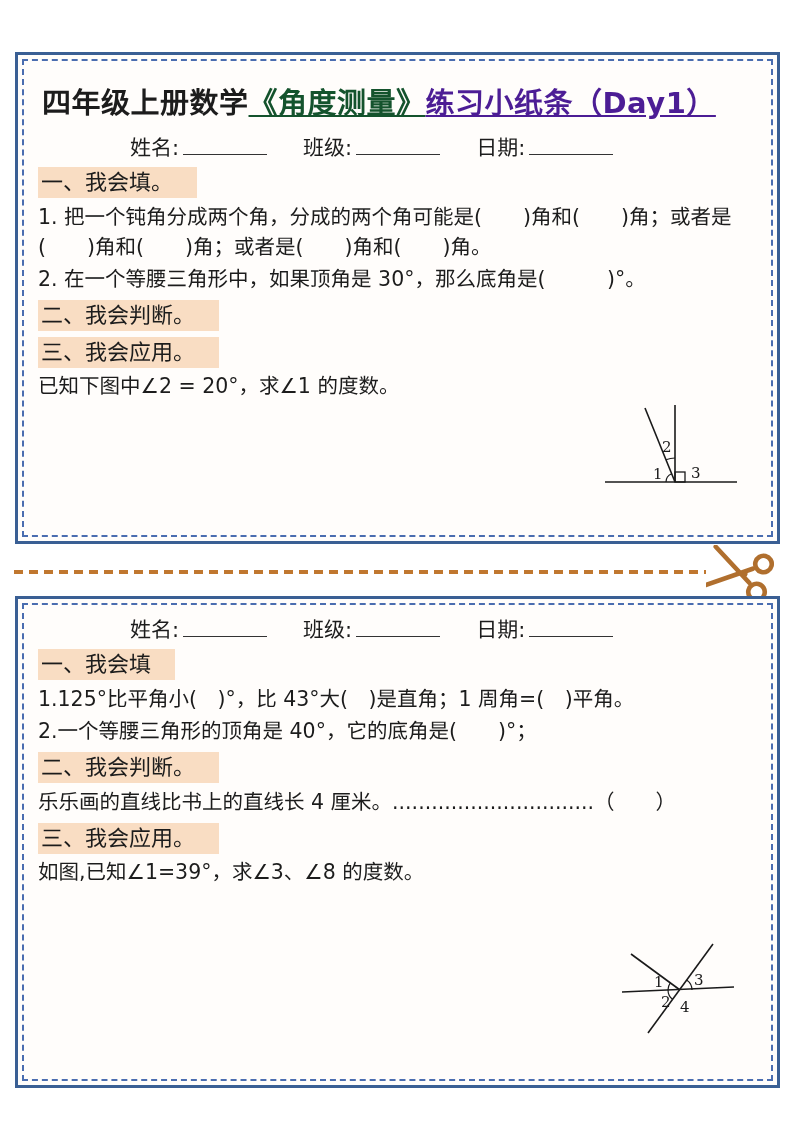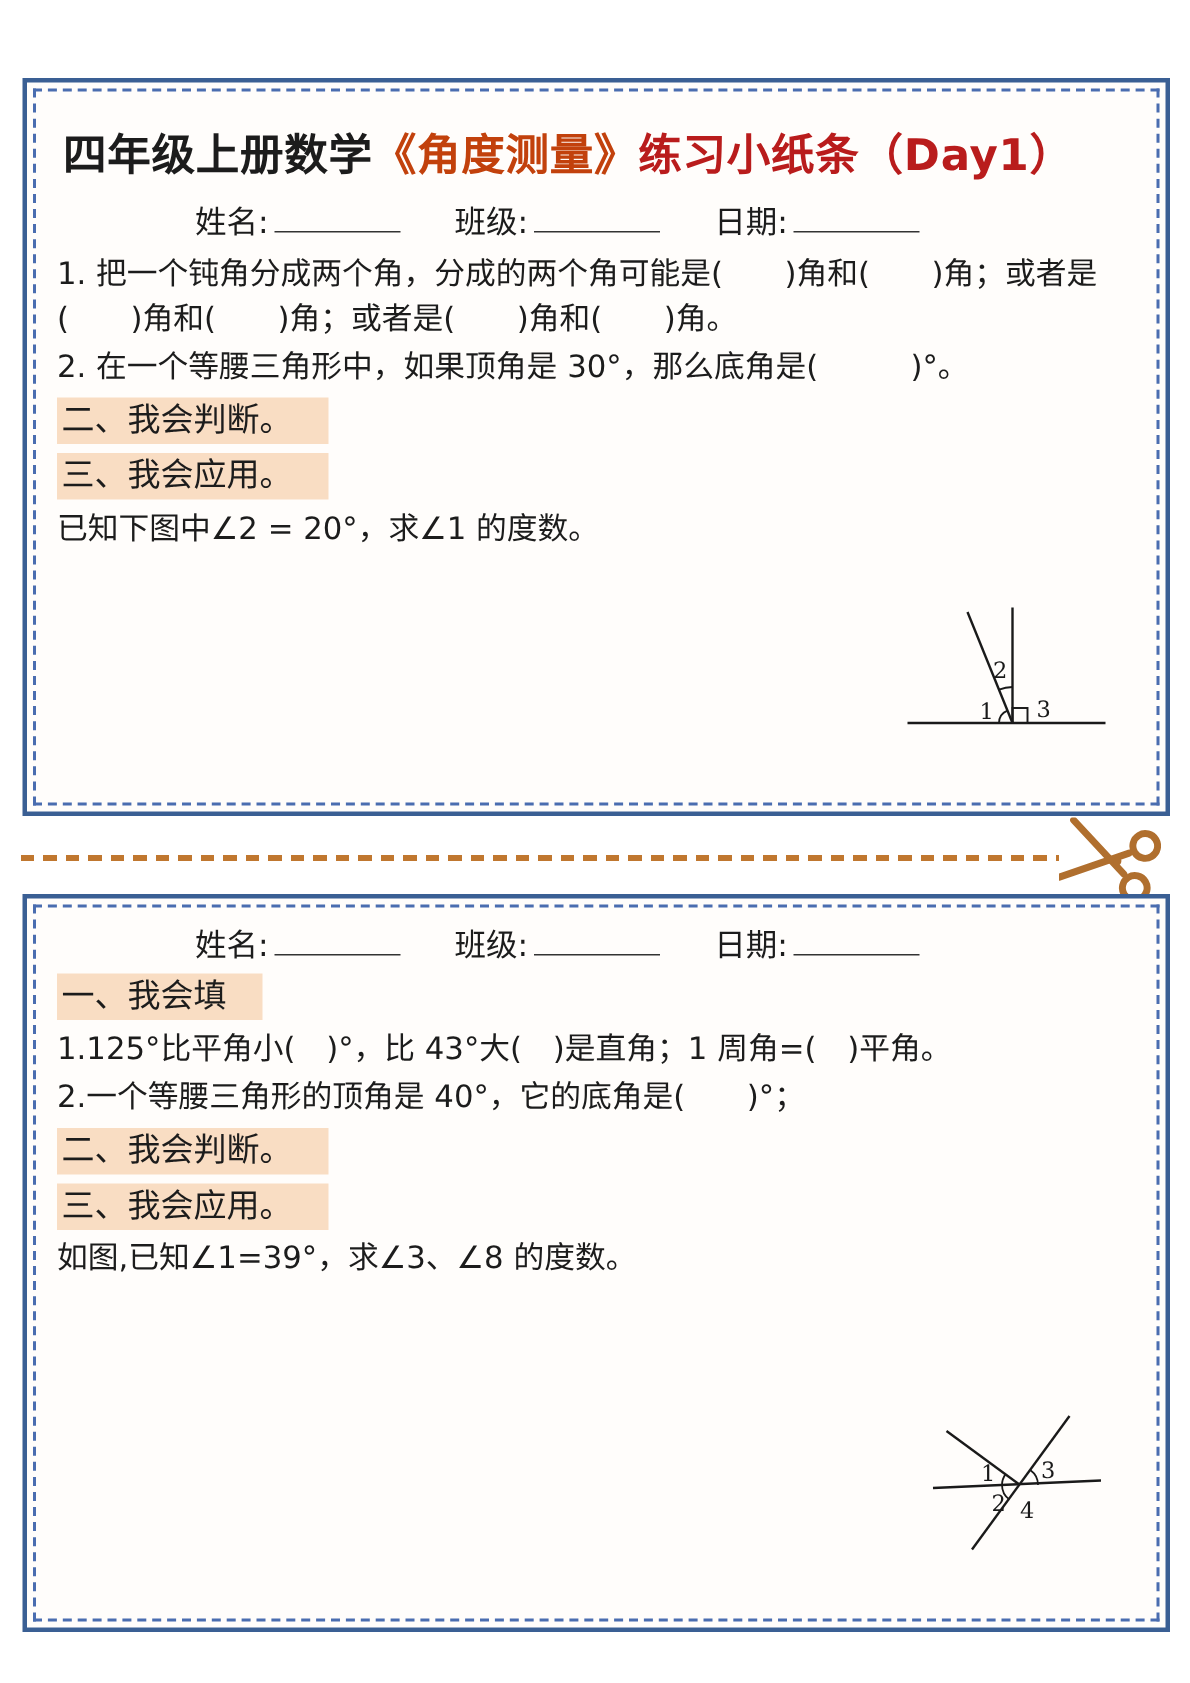--- a/index.html
+++ b/index.html
@@ -15,22 +15,22 @@
   #card1{top:52px;}
   #card2{top:596px;}
   .card-inner{
     position:absolute;inset:4px;border:2px dashed #4a6db0;
     padding:6px 14px 6px 14px;box-sizing:border-box;
   }
   .title{
     font-size:29px;font-weight:900;margin:12px 0 10px 4px;
     white-space:nowrap;letter-spacing:0.5px;
   }
-  .t-blue{color:#c2410c;}
-  .t-orange{color:#b91c1c;}
+  .t-blue{color:#14532d;text-decoration:underline;}
+  .t-orange{color:#4c1d95;text-decoration:underline;}
   .fields{display:flex;margin:2px 0 6px 92px;font-size:21px;}
   .field{margin-right:36px;white-space:nowrap;}
   .blank{
     display:inline-block;width:84px;height:18px;
     border-bottom:1.5px solid #333;vertical-align:baseline;margin-left:4px;
   }
   .sec-h{margin:7px 0 4px 0;font-size:22px;line-height:1.35;}
   .sec-h span{background:#f9ddc3;padding:3px 24px 3px 3px;}
   .q{font-size:20.5px;line-height:1.47;margin:2px 0;max-width:724px;}
   .diagram{position:absolute;}
@@ -52,20 +52,21 @@
   <div class="card-inner">
     <div class="title">
       <span>四年级上册数学</span><span class="t-blue">《角度测量》</span><span class="t-orange">练习小纸条（Day1）</span>
     </div>
     <div class="fields">
       <span class="field"><span>姓名:</span><span class="blank"></span></span>
       <span class="field"><span>班级:</span><span class="blank"></span></span>
       <span class="field"><span>日期:</span><span class="blank"></span></span>
     </div>
 
+    <div class="sec-h"><span>一、我会填。</span></div>
     <div class="q">1. 把一个钝角分成两个角，分成的两个角可能是(　　)角和(　　)角；或者是(　　)角和(　　)角；或者是(　　)角和(　　)角。</div>
     <div class="q">2. 在一个等腰三角形中，如果顶角是 30°，那么底角是(　　　)°。</div>
 
     <div class="sec-h"><span>二、我会判断。</span></div>
 
     <div class="sec-h"><span>三、我会应用。</span></div>
     <div class="q">已知下图中∠2 = 20°，求∠1 的度数。</div>
 
     <div class="diagram" id="diagram1">
       <svg width="140" height="95" viewBox="0 0 140 95">
@@ -104,20 +105,21 @@
       <span class="field"><span>姓名:</span><span class="blank"></span></span>
       <span class="field"><span>班级:</span><span class="blank"></span></span>
       <span class="field"><span>日期:</span><span class="blank"></span></span>
     </div>
 
     <div class="sec-h"><span>一、我会填</span></div>
     <div class="q">1.125°比平角小(　)°，比 43°大(　)是直角；1 周角=(　)平角。</div>
     <div class="q">2.一个等腰三角形的顶角是 40°，它的底角是(　　)°；</div>
 
     <div class="sec-h"><span>二、我会判断。</span></div>
+    <div class="q">乐乐画的直线比书上的直线长 4 厘米。...............................（　　）</div>
 
     <div class="sec-h"><span>三、我会应用。</span></div>
     <div class="q">如图,已知∠1=39°，求∠3、∠8 的度数。</div>
 
     <div class="diagram" id="diagram2">
       <svg width="120" height="115" viewBox="0 0 120 115">
         <g stroke="#1a1a1a" stroke-width="1.6" fill="none">
           <line x1="4" y1="57" x2="116" y2="52"></line>
           <line x1="30" y1="98" x2="95" y2="9"></line>
           <line x1="13" y1="19" x2="62" y2="55"></line>

